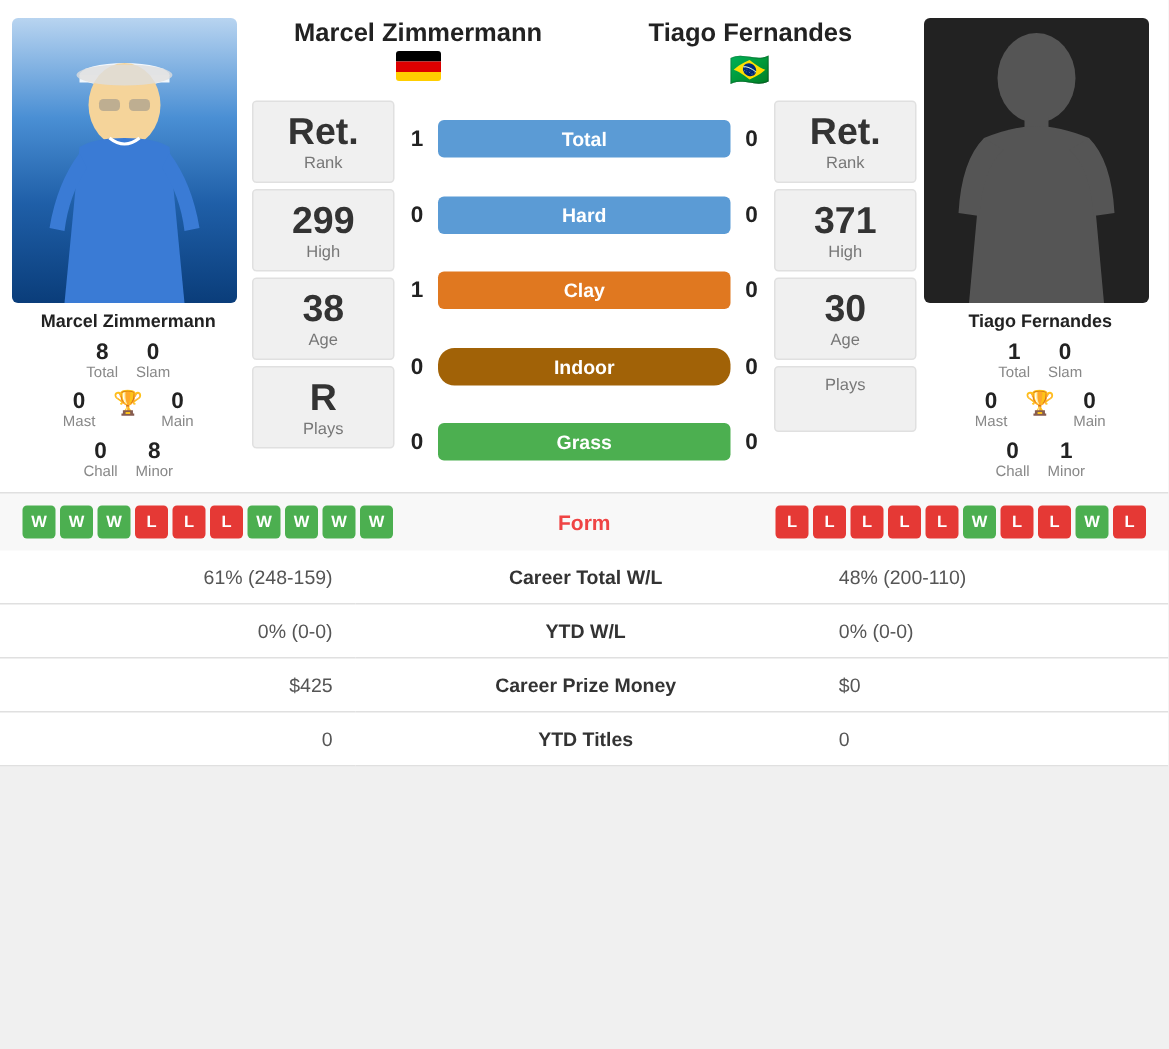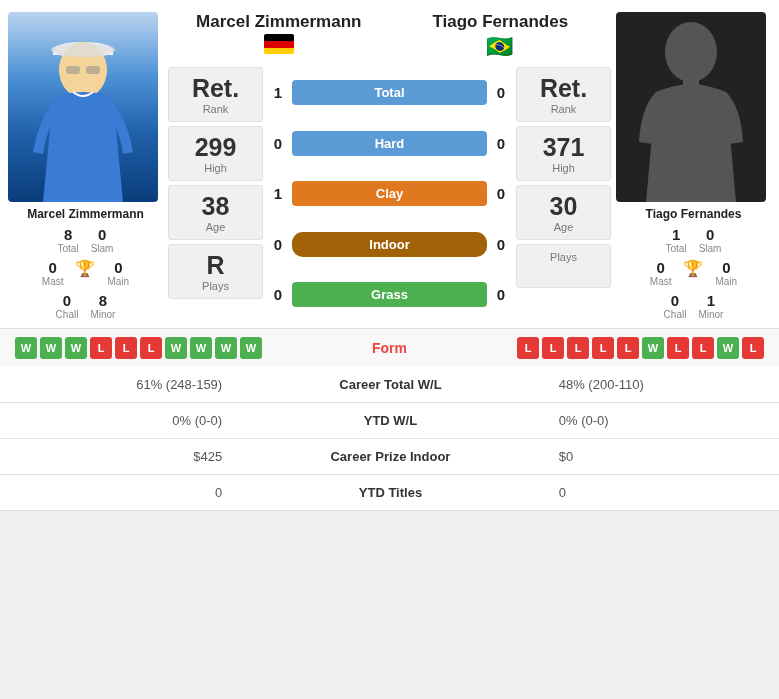--- a/index.html
+++ b/index.html
@@ -498,21 +498,21 @@
       <td class="center-label">Career Total W/L</td>
       <td class="right-val">48% (200-110)</td>
     </tr>
     <tr>
       <td class="left-val">0% (0-0)</td>
       <td class="center-label">YTD W/L</td>
       <td class="right-val">0% (0-0)</td>
     </tr>
     <tr>
       <td class="left-val">$425</td>
-      <td class="center-label">Career Prize Indoor</td>
+      <td class="center-label">Career Prize Money</td>
       <td class="right-val">$0</td>
     </tr>
     <tr>
       <td class="left-val">0</td>
       <td class="center-label">YTD Titles</td>
       <td class="right-val">0</td>
     </tr>
   </tbody>
     </table>
 

